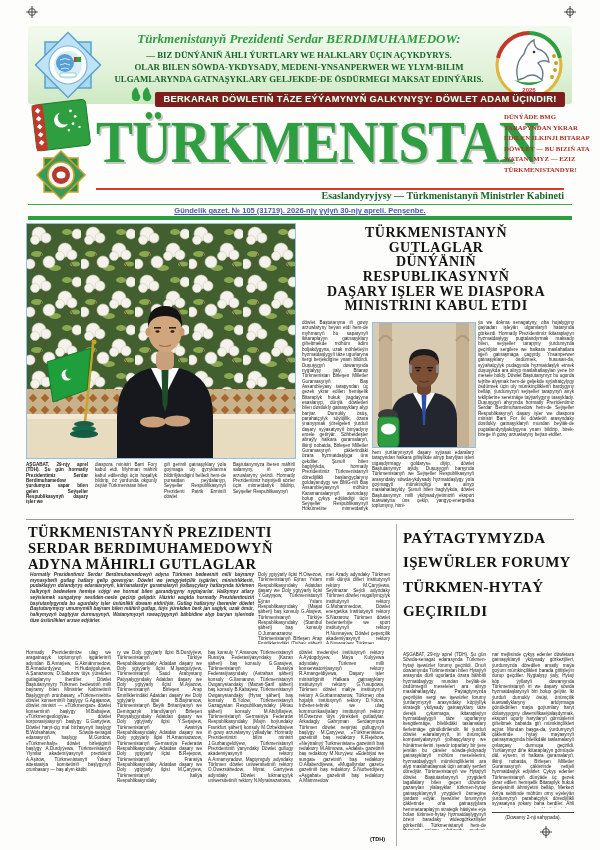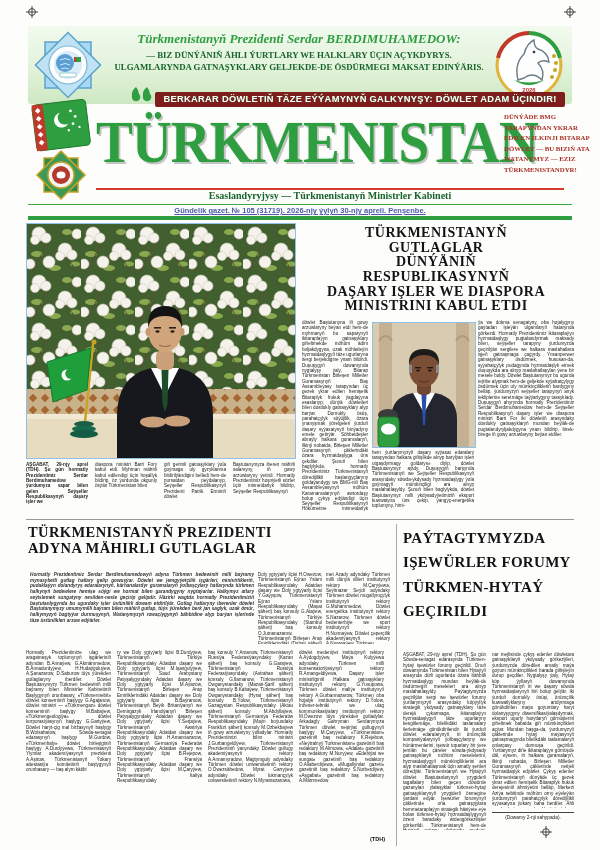--- a/index.html
+++ b/index.html
@@ -19,21 +19,21 @@
   .slogan-bar{position:absolute;left:155px;top:92px;width:410px;height:15px;background:#7f1d1d;
               border-radius:2px;color:#fff;font:bold 9.3px "Liberation Sans",sans-serif;
               line-height:15px;text-align:center;letter-spacing:.3px;text-shadow:0 0 1px #1d7a2e;}
   .gazette-title{position:absolute;left:96px;top:100px;width:466px;height:88px;
                  font:bold 60px "Liberation Serif",serif;color:#2f9e41;line-height:84px;
                  letter-spacing:-1px;transform:scaleX(.92);transform-origin:left center;
                  text-shadow:2px 2px 0 rgba(70,70,70,.3), -1px -1px 0 #e9f6ea;white-space:nowrap;}
   .motto{position:absolute;left:504px;top:112px;width:92px;
          font:bold 6.8px "Liberation Serif",serif;color:#a93226;line-height:1.55;}
   .redline{position:absolute;left:96px;top:188px;width:468px;height:2px;background:#d63a2f;}
-  .founder{position:absolute;left:96px;top:190px;width:468px;text-align:center;
+  .founder{position:absolute;left:96px;top:190px;width:468px;text-align:right;
            font:bold 10px "Liberation Serif",serif;color:#17652a;}
   .greenline{position:absolute;left:28px;top:204px;width:544px;height:1px;background:#3fa746;}
   .dateline{position:absolute;left:28px;top:206px;width:544px;text-align:center;
             font:bold 7.5px "Liberation Sans",sans-serif;color:#4a5aa8;text-decoration:underline;}
   .greenbar{position:absolute;left:28px;top:216px;width:544px;height:4px;background:#2f9e41;}
   
   .photo-frame{position:absolute;border:1px solid #8fc0e6;background:#dde;}
   .headline1{position:absolute;left:298px;top:226px;width:276px;text-align:center;
              font:bold 14px "Liberation Serif",serif;line-height:1.05;color:#141414;letter-spacing:.5px;}
   .col{position:absolute;font:400 4.6px/1.16 "Liberation Sans",sans-serif;color:#222;
@@ -80,20 +80,21 @@
       <circle cx="36" cy="36" r="14" fill="#d8edf9"></circle>
       <circle cx="33" cy="34" r="9" fill="#5a9fd4"></circle>
       <path d="M28 31 Q33 28 38 31 M28 36 Q33 33 38 36 M29 40 Q33 38 37 40" stroke="#cfe9f7" stroke-width="1" fill="none"></path>
       <rect x="42" y="28" width="7" height="5" fill="#2f9e41"></rect>
         <rect x="42" y="28" width="2" height="5" fill="#c0392b"></rect>
       <path d="M28 44 h16 v4 h-16 z" fill="#fff" stroke="#9cc"></path>
     </svg>
     <div class="banner-text">
       <div class="banner-l1">Türkmenistanyň Prezidenti Serdar BERDIMUHAMEDOW:</div>
       <div class="banner-rest">— BIZ DÜNÝÄNIŇ ÄHLI ÝURTLARY WE HALKLARY ÜÇIN AÇYKDYRYS.</div>
+      <div class="banner-rest">OLAR BILEN SÖWDA-YKDYSADY, MEDENI-YNSANPERWER WE YLYM-BILIM</div>
       <div class="banner-rest">ULGAMLARYNDA GATNAŞYKLARY GELJEKDE-DE ÖSDÜRMEGI MAKSAT EDINÝÄRIS.</div>
     </div>
     <svg class="abs" style="right:2px;top:2px;" width="82" height="74" viewBox="0 0 82 74">
       <circle cx="41" cy="37" r="33" fill="#fff" stroke="#c9d4c9" stroke-width="1"></circle>
       <path d="M10 30 A32 32 0 0 1 41 5" fill="none" stroke="#c0392b" stroke-width="4"></path>
       <path d="M41 5 A32 32 0 0 1 72 30" fill="none" stroke="#2f9e41" stroke-width="4"></path>
       <path d="M72 30 A32 32 0 0 1 41 69 A32 32 0 0 1 10 30" fill="none" stroke="#e0b63a" stroke-width="3"></path>
       <circle cx="41" cy="37" r="26" fill="#fff"></circle>
       <path d="M30 52 Q26 36 36 26 Q39 15 46 12 Q46 19 50 21 Q60 24 61 34 Q54 31 50 35 Q57 42 54 52 Q45 43 36 50 Z" fill="#fdfdfd" stroke="#6b7b86" stroke-width="1.4"></path>
       <circle cx="46" cy="24" r="1.3" fill="#333"></circle>
@@ -264,20 +265,21 @@
   <div class="col" style="left:26px;top:462px;width:62px;height:52px;font-weight:bold;">AŞGABAT, 29-njy aprel (TDH). Şu gün hormatly Prezidentimiz Serdar Berdimuhamedow ýurdumyza sapar bilen gelen Seýşeller Respublikasynyň daşary işler we</div>
   <div class="col" style="left:95px;top:462px;width:62px;height:52px;">diaspora ministri Barri Fory kabul etdi. Myhman mähirli kabul edilendigi üçin hoşallyk bildirip, öz ýurdunda okgunly ösýän Türkmenistan bilen</div>
   <div class="col" style="left:164px;top:462px;width:62px;height:52px;">giň gerimli gatnaşyklary ýola goýmaga uly gyzyklanma bildirilýändigini belledi hem-de pursatdan peýdalanyp, Seýşeller Respublikasynyň Prezidenti Patrik Erminiň döwlet</div>
   <div class="col" style="left:233px;top:462px;width:62px;height:52px;">Baştutanymyza iberen mähirli salamyny, iň gowy arzuwlaryny ýetirdi. Hormatly Prezidentimiz hoşniýetli sözler üçin minnetdarlyk bildirip, Seýşeller Respublikasynyň</div>
 
   <div class="divider-h"></div>
   <div class="divider-v"></div>
 
   <div class="headline2">
     <div>TÜRKMENISTANYŇ PREZIDENTI</div>
+    <div>SERDAR BERDIMUHAMEDOWYŇ</div>
     <div>ADYNA MÄHIRLI GUTLAGLAR</div>
   </div>
   <div class="intro">Hormatly Prezidentimiz Serdar Berdimuhamedowyň adyna Türkmen bedewiniň milli baýramy mynasybetli gutlag hatlary gelip gowuşýar. Döwlet we jemgyýetçilik işgärleri, ministrlikleriň, pudaklaýyn dolandyryş edaralarynyň, kärhanalardyr guramalaryň ýolbaşçylary hatlarynda türkmen halkynyň bedewlere hemişe söýgi we hormat bilen garandygyny nygtaýarlar. Halkymyz atlary seýislemek sungatyny nesilden-nesle geçirip gelipdir. Häzirki wagtda hormatly Prezidentimiziň baştutanlygynda bu ugurdaky işler üstünlikli dowam etdirilýär. Gutlag hatlaryny iberenler döwlet Baştutanymyzy umumymilli baýram bilen mähirli gutlap, tüýs ýürekden berk jan saglyk, uzak ömür, halkymyzyň bagtyýar durmuşynyň, Watanymyzyň rowaçlygynyň bähbidine alyp barýan işlerinde täze üstünlikleri arzuw edýärler.</div>
   <div class="col" style="left:258px;top:572px;width:64px;height:72px;">Doly ygtyýarly ilçisi H.Öwezow, Türkmenistanyň Eýran Yslam Respublikasyndaky Adatdan daşary we Doly ygtyýarly ilçisi Ý.Gaýyşow, Türkmenistanyň Eýran Yslam Respublikasyndaky (Maşat şäheri) baş konsuly G.Ataýew, Türkmenistanyň Türkiýe Respublikasyndaky (Stambul şäheri) baş konsuly O.Jumanazarow, Türkmenistanyň Birleşen Arap Emirliklerindäki (Dubaý şäheri) baş konsuly Ý.Amanow, Türk-</div>
   <div class="col" style="left:326px;top:572px;width:64px;height:72px;">met Azady adyndaky Türkmen milli dünýä dilleri institutynyň rektory M.Çaryýewa, Seýitnazar Seýdi adyndaky Türkmen döwlet mugallymçylyk institutynyň rektory G.Muhammedow, Döwlet energetika institutynyň rektory S.Nazarow, Türkmen döwlet bedenterbiýe we sport institutynyň rektory H.Nunnaýew, Döwlet çeperçilik akademiýasynyň rektory A.Nuwwaýew, Türkmen</div>
   <div class="col" style="left:26px;top:650px;width:85px;height:196px;">Hormatly Prezidentimize ulag we aragatnaşyk toplumynyň işgärleriniň adyndan B.Annaýew, G.Akmämmedow, B.Annadurdyýew, H.Hudaýguluýew, A.Şanazarow, D.Saburow tüýs ýürekden gutlaglaryny iberdiler. Döwlet Baştutanymyzy Türkmen bedewiniň milli baýramy bilen Ministrler Kabinetiniň Başlygynyň orunbasary, «Türkmennebit» döwlet konserniniň başlygy G.Agajanow, döwlet ministri — «Türkmengaz» döwlet konserniniň başlygy M.Babaýew, «Türkmengeologiýa» döwlet korporasiýasynyň başlygy G.Gartyýew, Döwlet haryt-çig mal biržasynyň başlygy B.Wolsahatow, Söwda-senagat edarasynyň başlygy M.Gurdow, «Türkmenhaly» döwlet birleşiginiň başlygy A.Durdyýewa, Türkmenistanyň Ylymlar akademiýasynyň prezidenti A.Aşirow, Türkmenistanyň Ýokary attestasiýa komitetiniň başlygynyň orunbasary — baş alym kätibi</div>
   <div class="col" style="left:117px;top:650px;width:85px;height:196px;">ry we Doly ygtyýarly ilçisi B.Durdyýew, Türkmenistanyň Türkiýe Respublikasyndaky Adatdan daşary we Doly ygtyýarly ilçisi M.Işangulyýew, Türkmenistanyň Saud Arabystany Patyşalygyndaky Adatdan daşary we Doly ygtyýarly ilçisi M.Aýazow, Türkmenistanyň Birleşen Arap Emirliklerindäki Adatdan daşary we Doly ygtyýarly ilçisi B.Baýramow, Türkmenistanyň Beýik Britaniýanyň we Demirgazyk Irlandiýanyň Birleşen Patyşalygyndaky Adatdan daşary we Doly ygtyýarly ilçisi Ý.Serjaýew, Türkmenistanyň Awstriýa Respublikasyndaky Adatdan daşary we Doly ygtyýarly ilçisi H.Amannazarow, Türkmenistanyň Germaniýa Federatiw Respublikasyndaky Adatdan daşary we Doly ygtyýarly ilçisi B.Rejepow, Türkmenistanyň Fransiýa Respublikasyndaky Adatdan daşary we Doly ygtyýarly ilçisi M.Çaryýew, Türkmenistanyň Italiýa Respublikasyndaky</div>
   <div class="col" style="left:208px;top:650px;width:85px;height:196px;">baş konsuly Ý.Amanow, Türkmenistanyň Russiýa Federasiýasyndaky (Kazan şäheri) baş konsuly G.Garaýew, Türkmenistanyň Russiýa Federasiýasyndaky (Astrahan şäheri) konsuly G.Ilamanow, Türkmenistanyň Owganystandaky (Mazari-Şarif şäheri) baş konsuly B.Kabaýew, Türkmenistanyň Owganystandaky (Hyrat şäheri) baş konsuly B.Ýolow, Türkmenistanyň Gazagystan Respublikasyndaky (Aktau şäheri) konsuly M.Abdyllaýew, Türkmenistanyň Germaniýa Federatiw Respublikasyndaky (Maýn boýundaky Frankfurt şäheri) konsuly M.Ozbekbaýew iň gowy arzuwlaryny ýolladylar. Hormatly Prezidentimizi bilim ministri J.Gurbangeldiýew, Türkmenistanyň Prezidentiniň ýanyndaky Döwlet gullugy akademiýasynyň rektory A.Annamyradow, Magtymguly adyndaky Türkmen döwlet uniwersitetiniň rektory O.Öwezsähedow, Myrat Garryýew adyndaky Döwlet lukmançylyk uniwersitetiniň rektory N.Myratnazarowa,</div>
   <div class="col" style="left:299px;top:650px;width:85px;height:185px;">döwlet medeniýet institutynyň rektory A.Aýdogdyýew, Maýa Kulyýewa adyndaky Türkmen milli konserwatoriýasynyň rektory R.Amangeldiýewa, Daşary işler ministrliginiň Halkara gatnaşyklary institutynyň rektory G.Ýusupowa, Türkmen döwlet maliýe institutynyň rektory A.Gurbannazarow, Türkmen oba hojalyk institutynyň rektory D.Ýolow, Inžener-tehniki we ulag kommunikasiýalary institutynyň rektory M.Öwezow tüýs ýürekden gutladylar. Arkadagly Gahryman Serdarymyza Türkmen döwlet neşirýat gullugynyň başlygy M.Çaryýew, «Türkmenistan» gazetiniň baş redaktory K.Rejebow, «Neýtralnyý Turkmenistan» gazetiniň baş redaktory M.Alimowa, «Adalat» gazetiniň baş redaktory M.Nuryýew, «Edebiýat we sungat» gazetiniň baş redaktory O.Allaberdiýewa, «Mugallymlar gazeti» gazetiniň baş redaktory S.Nurberdiýew, «Aşgabat» gazetiniň baş redaktory A.Mämmedow</div>
   <div class="tdh">(TDH)</div>

